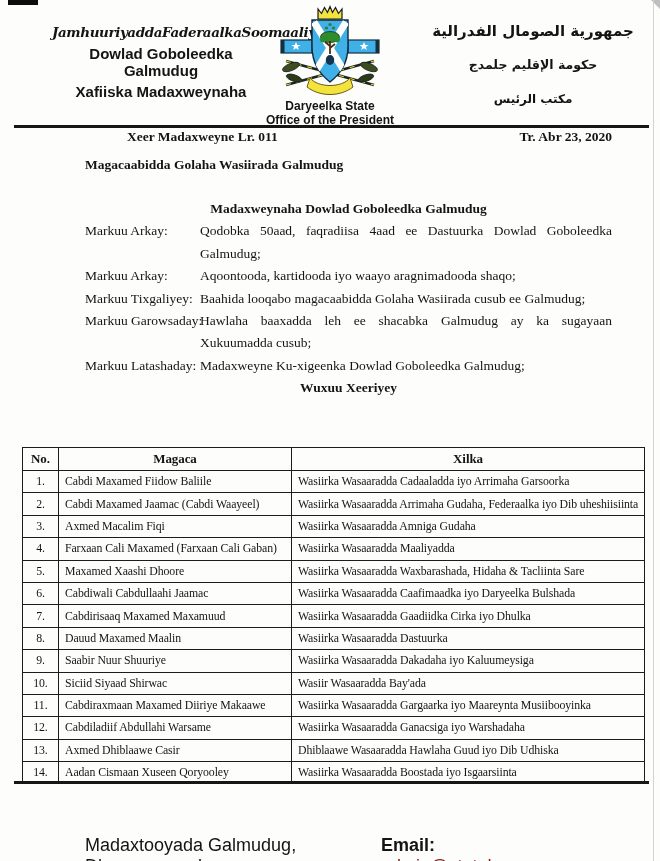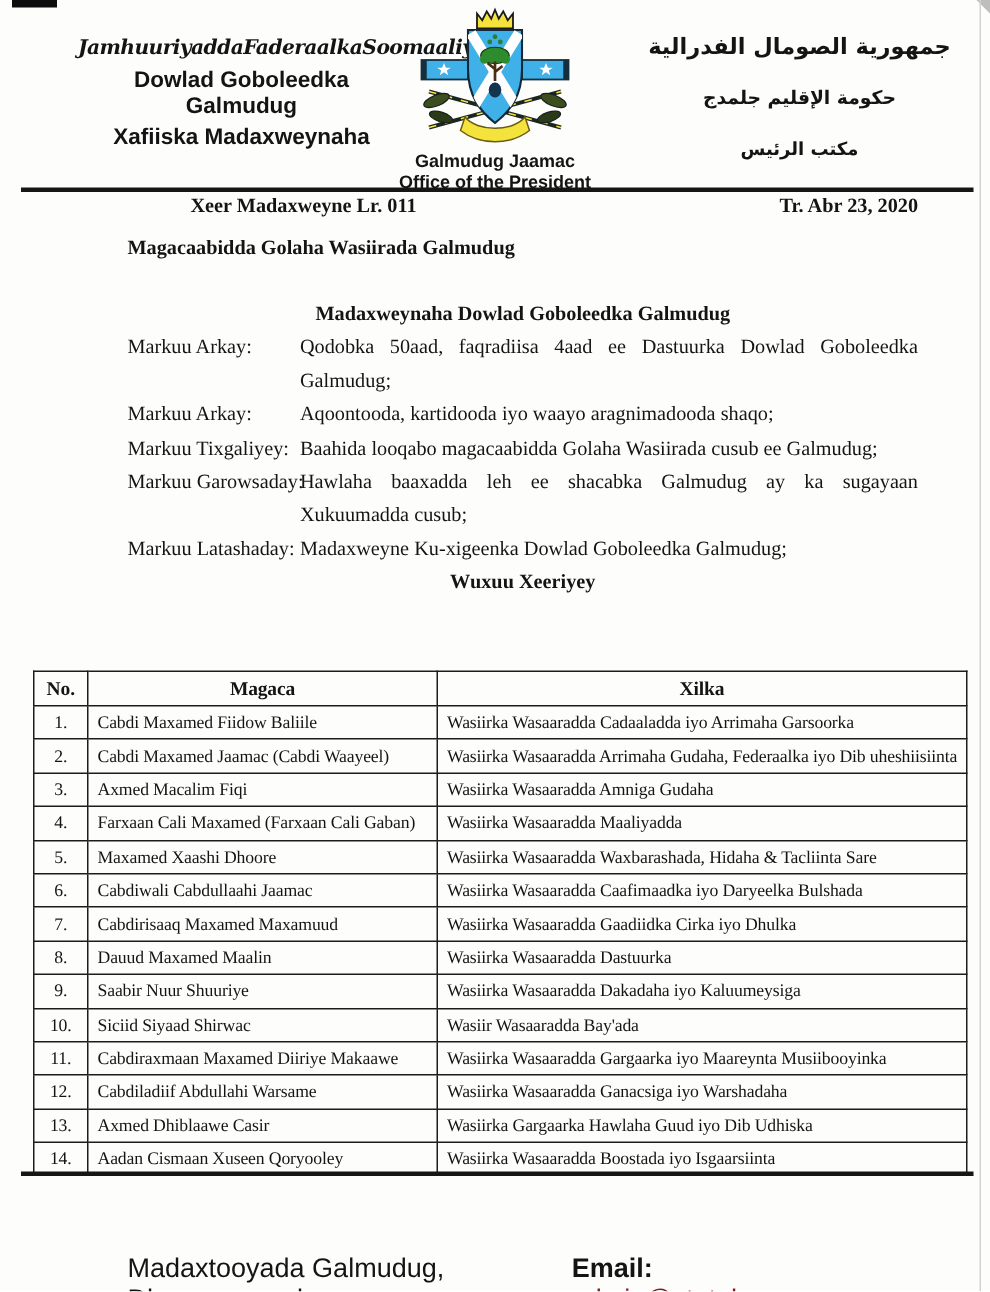--- a/index.html
+++ b/index.html
@@ -114,21 +114,21 @@
       <circle cx="55.5" cy="24" r="1.6" fill="#2e7d32"></circle>
 
       <ellipse cx="52" cy="33" rx="9.5" ry="5.5" fill="#2e8b2e" stroke="#143814" stroke-width="0.8"></ellipse>
       <circle cx="45" cy="35.5" r="3" fill="#2e8b2e"></circle>
       <circle cx="59" cy="35.5" r="3" fill="#2e8b2e"></circle>
       <path d="M52,37 L52,50 M52,42 L47,38 M52,44 L57,40" stroke="#4a2f12" stroke-width="1.8" fill="none"></path>
       <ellipse cx="52" cy="56" rx="4.2" ry="5" fill="#14344d"></ellipse>
 
       <path d="M32,74 C40,84 64,84 72,74 L75,83 C62,93 42,93 29,83 Z" fill="#f4e33c" stroke="#6b5b10" stroke-width="1"></path>
     </svg>
-    <div class="caption">Galmudug Jaamac</div>
+    <div class="caption">Daryeelka State</div>
     <div class="caption">Office of the President</div>
   </div>
 
   <div class="h-right">
     <div class="ar1">جمهورية الصومال الفدرالية</div>
     <div class="ar2">حكومة الإقليم جلمدج</div>
     <div class="ar3">مكتب الرئيس</div>
   </div>
 
   <div class="rule rule-top"></div>
@@ -235,21 +235,21 @@
           <td>Wasiirka Wasaaradda Gargaarka iyo Maareynta Musiibooyinka</td>
         </tr>
     <tr>
           <td class="num">12.</td>
           <td>Cabdiladiif Abdullahi Warsame</td>
           <td>Wasiirka Wasaaradda Ganacsiga iyo Warshadaha</td>
         </tr>
     <tr>
           <td class="num">13.</td>
           <td>Axmed Dhiblaawe Casir</td>
-          <td>Wasiirka Gargaarka Hawlaha Guud iyo Dib Udhiska</td>
+          <td>Dhiblaawe Wasaaradda Hawlaha Guud iyo Dib Udhiska</td>
         </tr>
     <tr>
           <td class="num">14.</td>
           <td>Aadan Cismaan Xuseen Qoryooley</td>
           <td>Wasiirka Wasaaradda Boostada iyo Isgaarsiinta</td>
         </tr>
   </tbody>
     </table>
 
   <div class="rule rule-bottom"></div>

